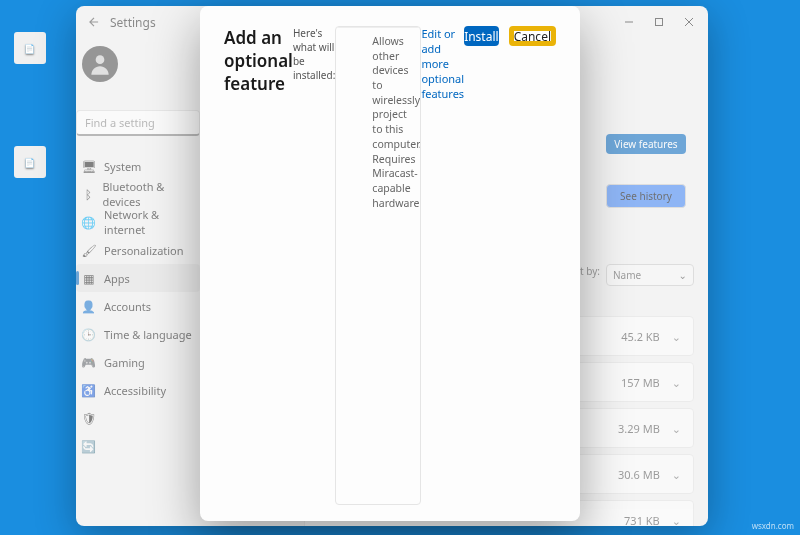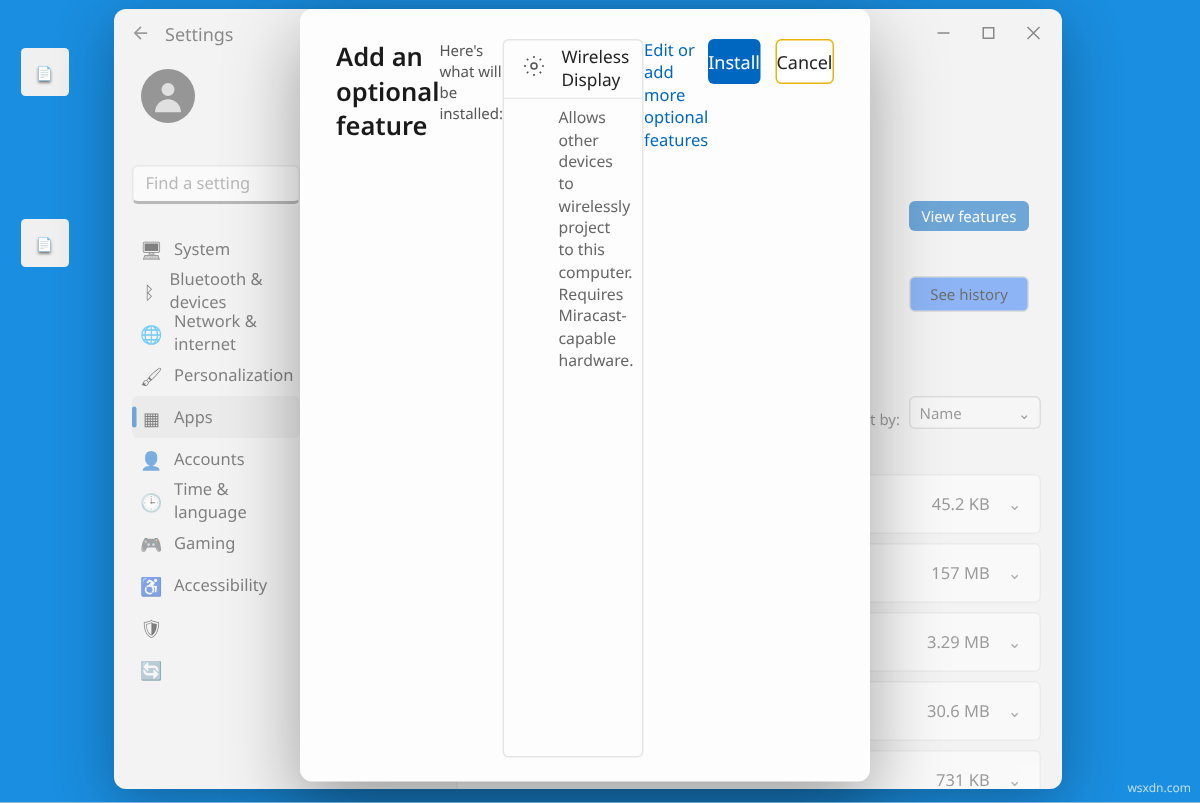--- a/index.html
+++ b/index.html
@@ -8,52 +8,52 @@
   .desktop-icon .ic { width: 32px; height: 32px; margin: 0 auto 2px; background: #f0f0f0; border-radius: 3px; display: flex; align-items: center; justify-content: center; }
 
   .window { position: absolute; left: 76px; top: 6px; width: 632px; height: 520px; background: #f3f3f3; border-radius: 8px; box-shadow: 0 10px 40px rgba(0,0,0,0.3); display: flex; flex-direction: column; overflow: hidden; }
   .titlebar { height: 32px; display: flex; align-items: center; padding: 0 4px; }
   .back-btn { width: 28px; height: 28px; display: flex; align-items: center; justify-content: center; color: #555; }
   .title { font-size: 12px; color: #333; margin-left: 2px; }
   .win-controls { margin-left: auto; display: flex; }
   .win-btn { width: 30px; height: 28px; display: flex; align-items: center; justify-content: center; color: #333; }
 
   .main { flex: 1; display: flex; }
-  .sidebar { width: 128px; padding: 6px 4px 6px 12px; }
+  .sidebar { width: 128px; padding: 6px 4px 6px 0; }
   .avatar { width: 36px; height: 36px; border-radius: 50%; background: #4a4a4a; margin: 2px 0 28px 6px; display:flex; align-items:center; justify-content:center; color:#d0d0d0; }
   .search { height: 26px; border: 1px solid #ddd; border-bottom: 2px solid #888; border-radius: 4px; padding: 0 8px; display: flex; align-items: center; font-size: 11px; color: #888; background: #fff; margin-bottom: 16px; }
   .nav-item { display: flex; align-items: center; height: 28px; padding: 0 6px; font-size: 11px; color: #222; border-radius: 4px; gap: 8px; position: relative; }
   .nav-item.sel { background: #e6e6e6; }
   .nav-item.sel::before { content: ""; position: absolute; left: 0; top: 7px; bottom: 7px; width: 3px; background: #0067c0; border-radius: 2px; }
   .nav-ic { width: 14px; height: 14px; display: inline-flex; align-items: center; justify-content: center; font-size: 12px; }
 
   .content { flex: 1; padding: 24px 12px 12px 20px; position: relative; }
   .vfbtn { position: absolute; top: 96px; right: 22px; width: 80px; height: 20px; background: #0067c0; color: #fff; font-size: 10px; border-radius: 4px; display: flex; align-items: center; justify-content: center; }
   .hist { position: absolute; top: 146px; right: 22px; width: 80px; height: 24px; border: 1px solid #ccc; border-radius: 4px; font-size: 10px; display: flex; align-items: center; justify-content: center; background: #3b82f6;}
-  .sortrow { position: absolute; top: 226px; right: 14px; display: flex; align-items:flex-end; gap: 6px; font-size: 10px; color:#555;}
+  .sortrow { position: absolute; top: 226px; right: 14px; display: flex; align-items:flex-start; gap: 6px; font-size: 10px; color:#555;}
   .sortsel { width: 88px; height: 22px; border: 1px solid #ccc; border-radius: 4px; padding: 0 6px; display:flex; align-items:center; justify-content:space-between; background:#fafafa; }
   .row { position: absolute; left: 100px; right: 14px; height: 40px; border: 1px solid #e5e5e5; border-radius: 4px; display: flex; align-items: center; justify-content: flex-end; padding: 0 12px; gap: 12px; font-size: 11px; color: #555; background:#fff; }
   .row .chev { color:#777; }
 
   .overlay { position: absolute; inset: 0; background: rgba(255,255,255,0.0); }
   .dialog { position: absolute; left: 200px; top: 6px; width: 380px; height: 515px; background: #fdfdfd; border-radius: 8px; box-shadow: 0 18px 50px rgba(0,0,0,0.35); padding: 20px 24px 16px; display: flex; }
   .dlg-title { font-size: 17px; font-weight: 600; margin-bottom: 8px; color:#1a1a1a;}
   .dlg-sub { font-size: 10px; color: #555; margin-bottom: 12px; }
   .feat-card { border: 1px solid #e5e5e5; border-radius: 4px; overflow: hidden; }
   .feat-head { display: flex; align-items: center; height: 38px; padding: 0 12px; gap: 10px; font-size: 11.5px; }
   .feat-name { flex: 1; color:#222; }
   .feat-size { color: #666; font-size: 11px; }
   .feat-body { padding: 6px 12px 14px 36px; font-size: 10.5px; color: #666; line-height: 1.4; border-top: 1px solid #eee; }
   .spacer { flex: 1; }
   .sep { height: 1px; background: #e3e3e3; margin: 0 0 10px; }
   .edit-link { font-size: 11px; color: #0067c0; margin-bottom: 26px; }
   .btnrow { display: flex; gap: 10px; }
-  .btn { flex: 1; height: 30px; border-radius: 4px; font-size: 12px; display: flex; align-items: center; justify-content: flex-end; }
+  .btn { flex: 1; height: 20px; border-radius: 4px; font-size: 12px; display: flex; align-items: center; justify-content: flex-end; }
   .btn.primary { background: #0067c0; color: #fff; }
-  .btn.secondary { background: #fff; border: 1px solid #eab308; color: #222; }
+  .btn.secondary { background: #fff; border: 5px solid #eab308; color: #222; }
 
   .watermark { position: absolute; right: 6px; bottom: 4px; font-size: 8px; color: rgba(255,255,255,0.7);}
   .dim { opacity: 0.55; pointer-events: none; }
 </style>
 </head>
 <body>
 
 <div class="desktop-icon" style="left:6px; top:32px;">
   <div class="ic">📄</div>
   <span></span>
@@ -184,31 +184,20 @@
     </div>
   </div>
 </div>
 
 <div class="overlay"></div>
 
 <div class="dialog">
   <div class="dlg-title">Add an optional feature</div>
   <div class="dlg-sub">Here's what will be installed:</div>
   <div class="feat-card">
-    <div class="feat-head">
-      <span>
-        <svg width="16" height="16" viewBox="0 0 24 24" fill="none" stroke="#555" stroke-width="1.6">
-            <circle cx="12" cy="12" r="3"></circle>
-            <path d="M12 2v2M12 20v2M4.9 4.9l1.4 1.4M17.7 17.7l1.4 1.4M2 12h2M20 12h2M4.9 19.1l1.4-1.4M17.7 6.3l1.4-1.4"></path>
-          </svg>
-      </span>
-      <span class="feat-name">Wireless Display</span>
-      <span class="feat-size">2.62 MB</span>
-      <span style="color:#777">˄</span>
-    </div>
     <div class="feat-body">Allows other devices to wirelessly project to this computer. Requires Miracast-capable hardware.</div>
   </div>
   <div class="spacer"></div>
   <div class="sep"></div>
   <div class="edit-link">Edit or add more optional features</div>
   <div class="btnrow">
     <div class="btn primary">
         <span>Install</span>
       </div>
     <div class="btn secondary">

